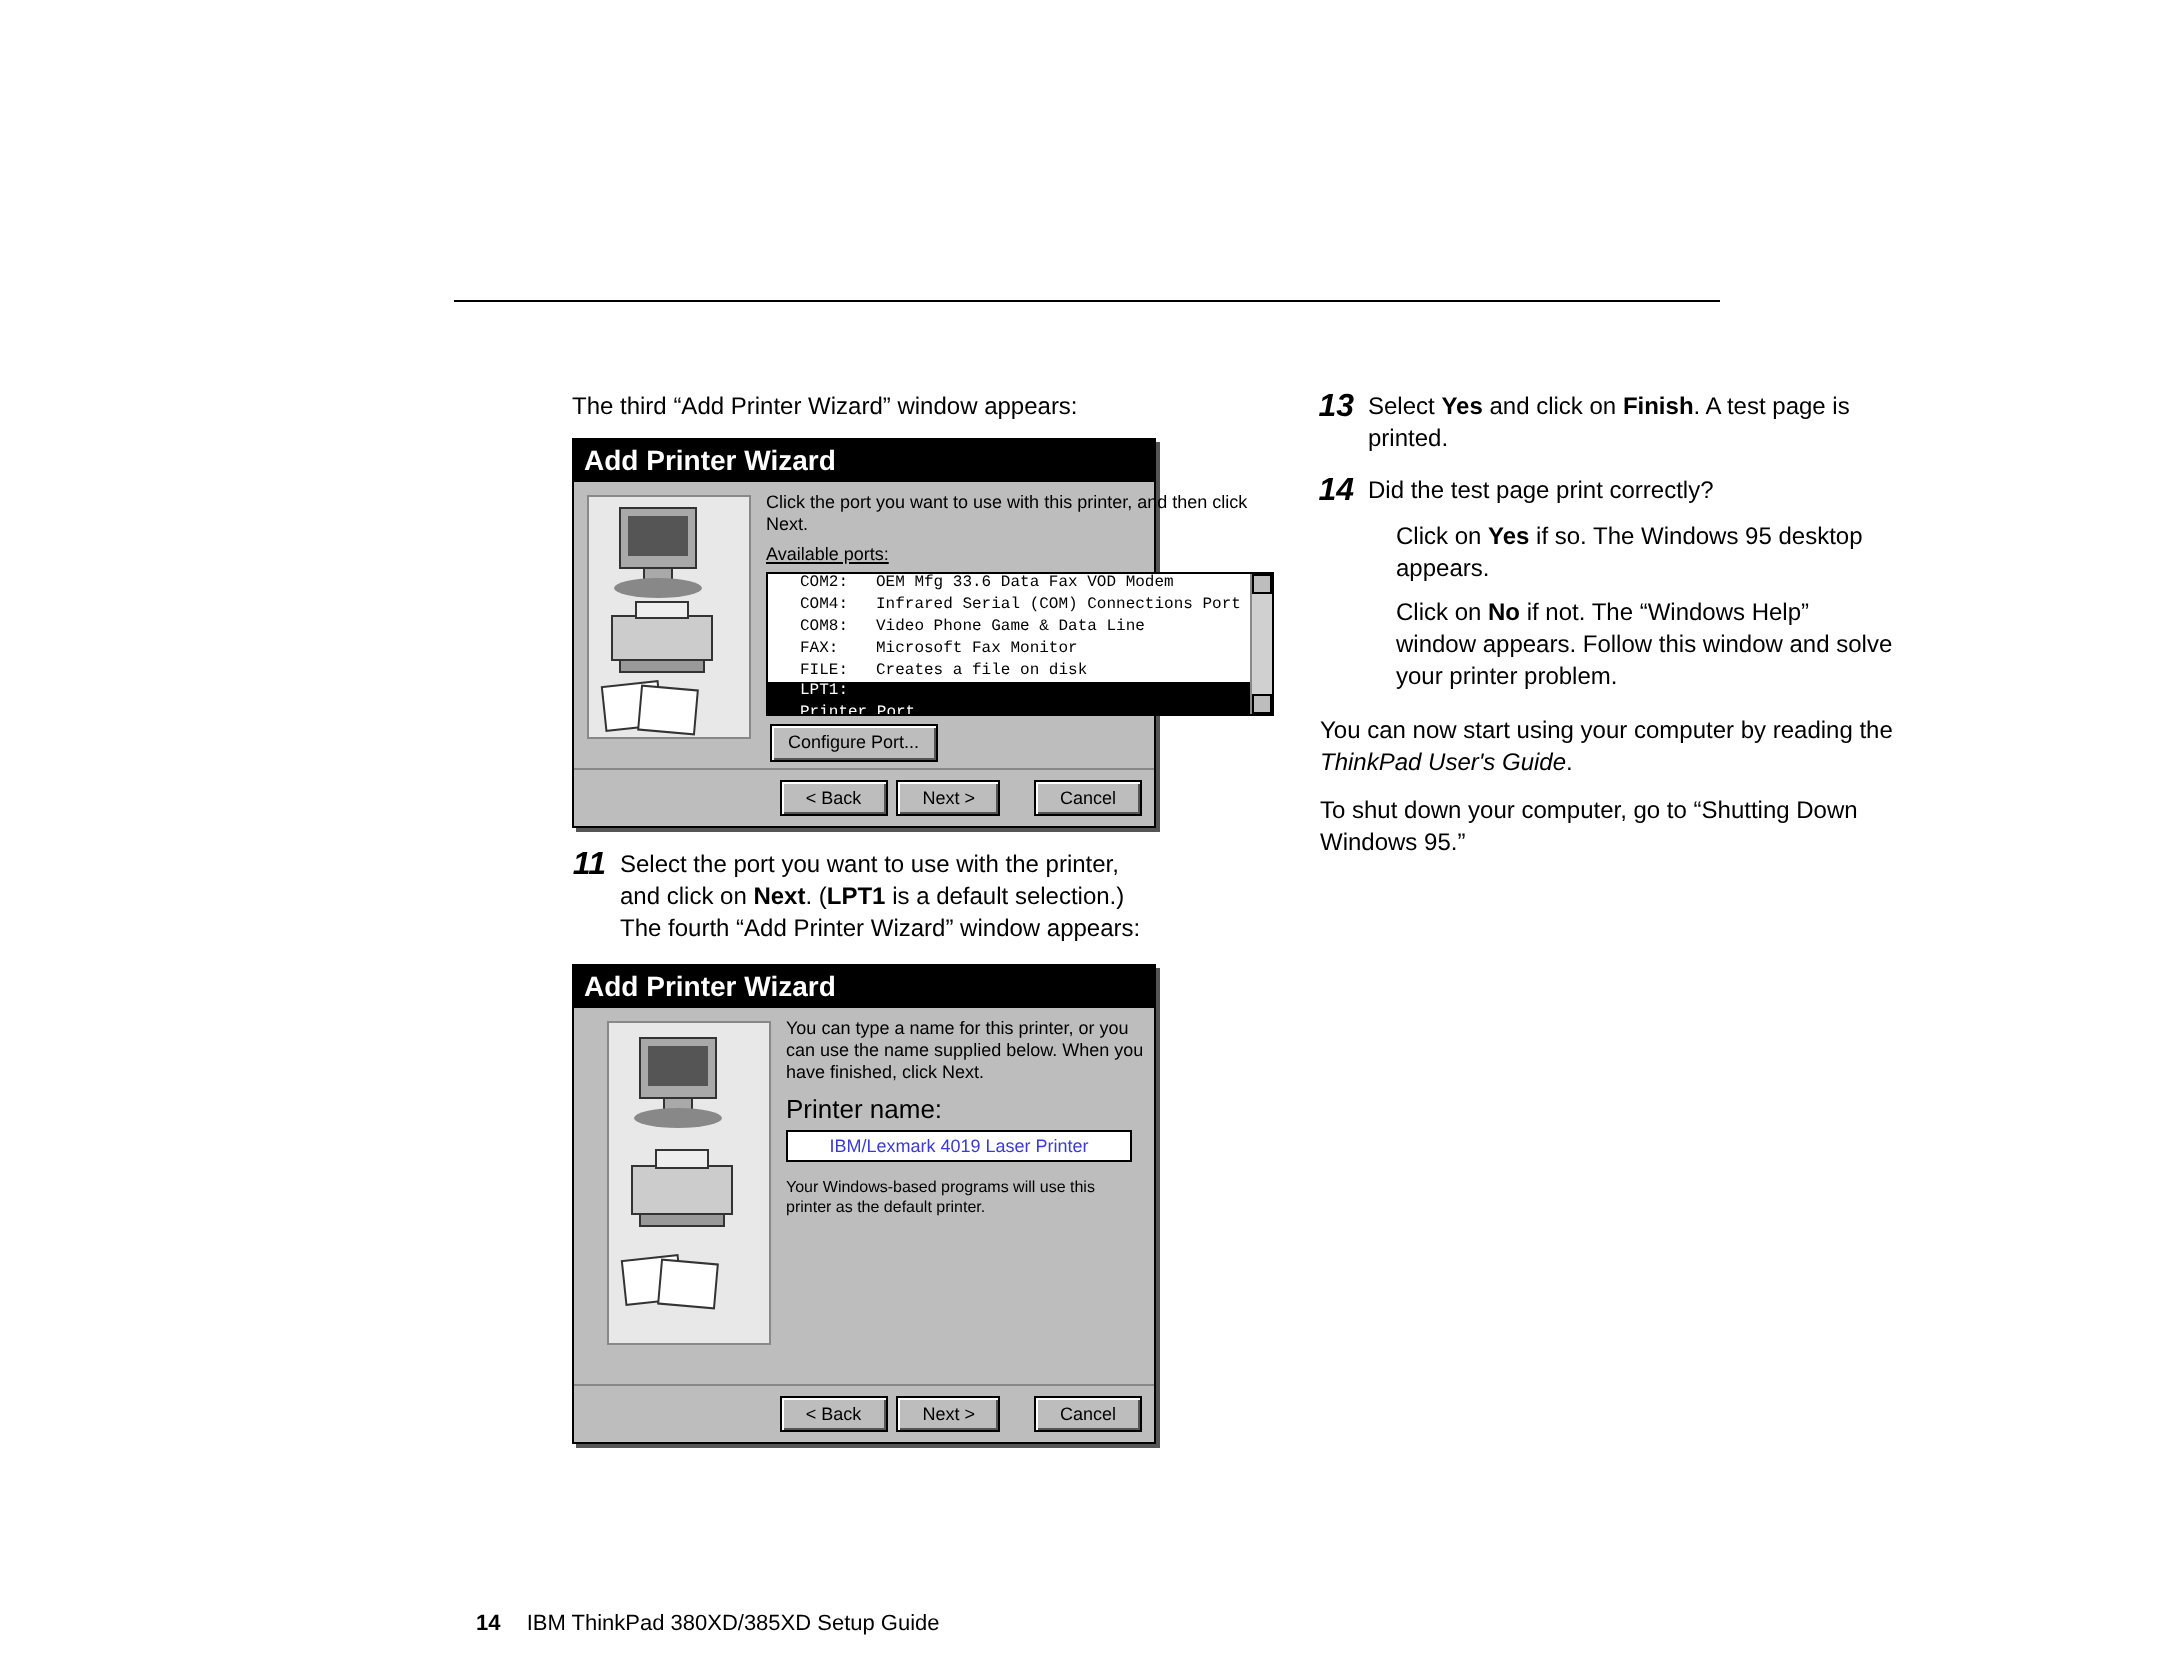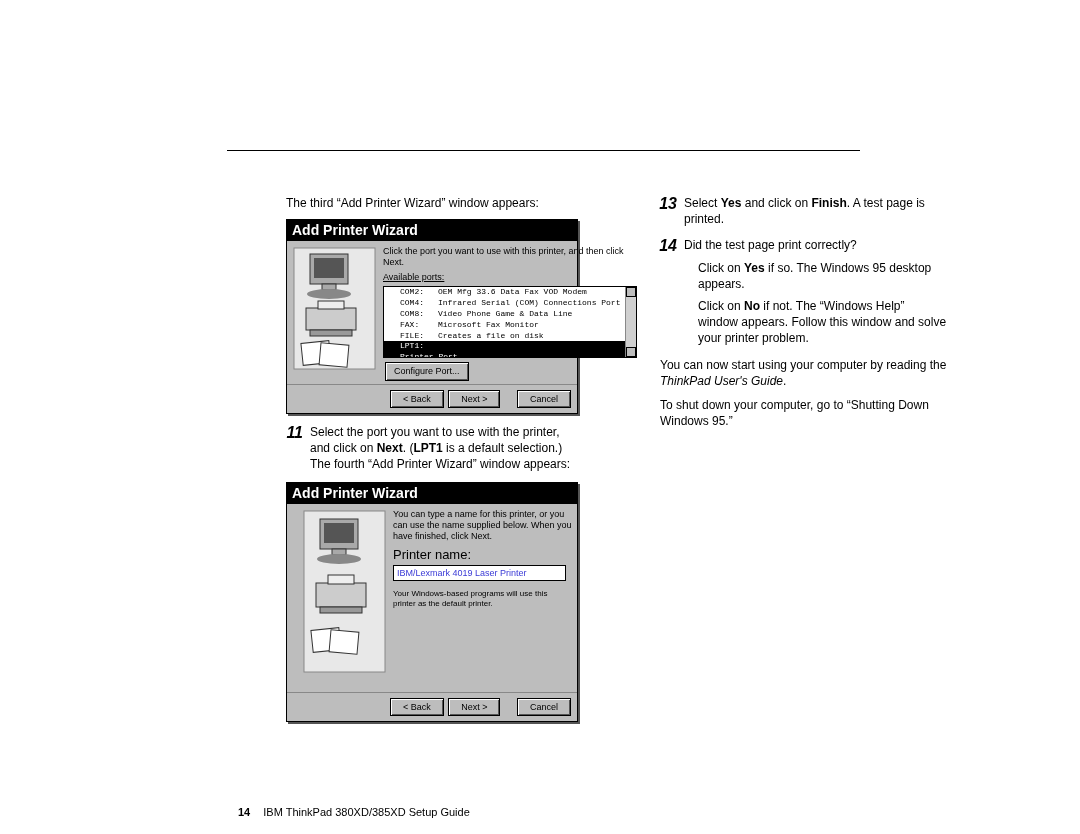--- a/index.html
+++ b/index.html
@@ -118,20 +118,21 @@
   .btnrow .wizbtn { padding: 2px 12px; }
 
   .pname-label { font-size:13px; margin-bottom:2px; }
   .pname-input {
     width: 165px;
     background: #fff;
     border: 1px solid #000;
     padding: 1px 3px;
     font-size: 9px;
     color: #3a3ad6;
+    text-align: center;
   }
   .note {
     font-family: Liberation Sans, sans-serif;
     font-size: 8px;
     line-height: 1.2;
     margin-top: 8px;
   }
 
   
   .step { position: relative; padding-left: 24px; padding-right:5px; margin-bottom: 10px; }

